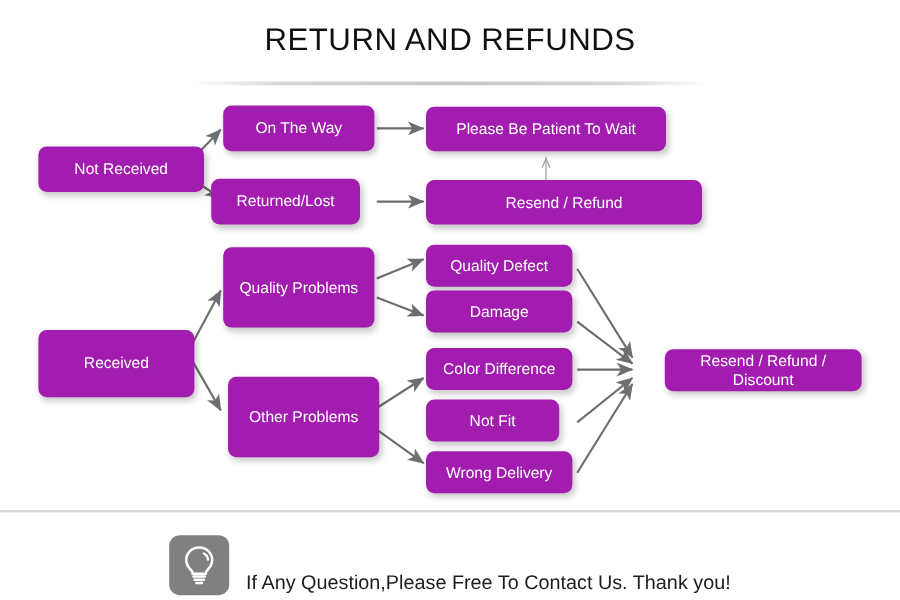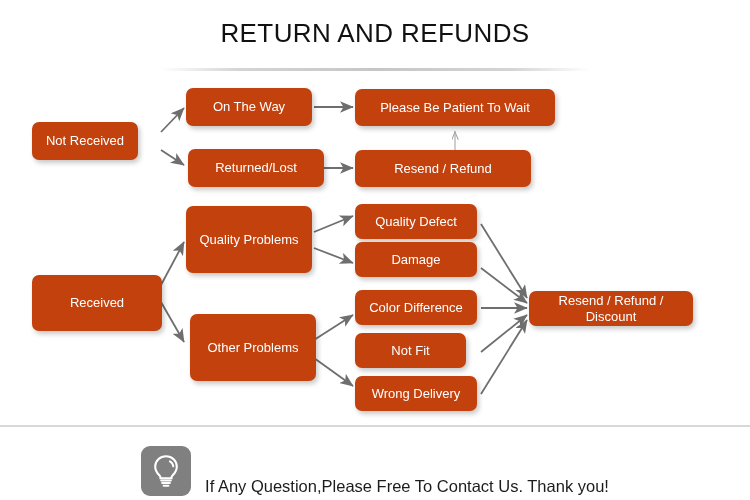--- a/index.html
+++ b/index.html
@@ -52,21 +52,21 @@
   .flow-svg {
     position: absolute;
     left: 0;
     top: 0;
     width: 750px;
     height: 500px;
   }
 
   .node {
     position: absolute;
-    background: #c2410c;
+    background: #a21caf;
     color: #ffffff;
     border-radius: 7px;
     box-shadow: 2px 3px 5px rgba(0,0,0,0.22);
     display: flex;
     align-items: center;
     justify-content: center;
     font-size: 13px;
     font-weight: 400;
     text-align: center;
     line-height: 1.2;
@@ -155,47 +155,47 @@
       <path d="M481,308 L527,308"></path>
       <path d="M481,352 L527,315"></path>
       <path d="M481,394 L527,320"></path>
     </g>
 
     <g stroke="#a6a6a6" stroke-width="1.1" fill="none" marker-end="url(#ah-thin)">
       <path d="M455,152 L455,131"></path>
     </g>
   </svg>
 
-  <div class="node" style="left:32px;  top:122px; width:106px; height:38px;">Not Received</div>
+  <div class="node" style="left:32px;  top:122px; width:138px; height:38px;">Not Received</div>
 
   <div class="node" style="left:186px; top:88px;  width:126px; height:38px;">On The Way</div>
 
-  <div class="node" style="left:188px; top:149px; width:136px; height:38px;">Returned/Lost</div>
+  <div class="node" style="left:176px; top:149px; width:124px; height:38px;">Returned/Lost</div>
 
   <div class="node" style="left:355px; top:89px;  width:200px; height:37px;">Please Be Patient To Wait</div>
 
-  <div class="node" style="left:355px; top:150px; width:176px; height:37px;">Resend / Refund</div>
+  <div class="node" style="left:355px; top:150px; width:230px; height:37px;">Resend / Refund</div>
 
   <div class="node" style="left:32px;  top:275px; width:130px; height:56px;">Received</div>
 
   <div class="node" style="left:186px; top:206px; width:126px; height:67px;">Quality Problems</div>
 
   <div class="node" style="left:190px; top:314px; width:126px; height:67px;text-align:center;">Other Problems</div>
 
   <div class="node" style="left:355px; top:204px; width:122px; height:35px;">Quality Defect</div>
 
   <div class="node" style="left:355px; top:242px; width:122px; height:35px;">Damage</div>
 
   <div class="node" style="left:355px; top:290px; width:122px; height:35px;">Color Difference</div>
 
   <div class="node" style="left:355px; top:333px; width:111px; height:35px;">Not Fit</div>
 
   <div class="node" style="left:355px; top:376px; width:122px; height:35px;">Wrong Delivery</div>
 
-  <div class="node" style="left:529px; top:291px; width:164px; height:35px;">Resend / Refund / Discount</div>
+  <div class="node" style="left:554px; top:291px; width:164px; height:35px;">Resend / Refund / Discount</div>
 
   <div class="footer-rule"></div>
   <div class="footer">
     <div class="bulb-badge">
       <svg width="34" height="36" viewBox="0 0 34 36" xmlns="http://www.w3.org/2000/svg">
         <path d="M17 3.2c-6.0 0-10.8 4.6-10.8 10.3 0 3.6 1.9 6.5 3.9 8.5 0.9 0.9 1.4 1.8 1.4 2.6v0.6h11v-0.6c0-0.8 0.5-1.7 1.4-2.6 2.0-2.0 3.9-4.9 3.9-8.5C27.8 7.8 23.0 3.2 17 3.2z" fill="none" stroke="#ffffff" stroke-width="2.1"></path>
         <path d="M20.9 8.3c1.9 1.0 3.2 2.9 3.4 5.0" fill="none" stroke="#ffffff" stroke-width="2.0" stroke-linecap="round"></path>
         <line x1="12.2" y1="27.4" x2="21.8" y2="27.4" stroke="#ffffff" stroke-width="2.0" stroke-linecap="round"></line>
         <line x1="13.1" y1="30.1" x2="20.9" y2="30.1" stroke="#ffffff" stroke-width="2.0" stroke-linecap="round"></line>
         <line x1="14.6" y1="32.8" x2="19.4" y2="32.8" stroke="#ffffff" stroke-width="2.0" stroke-linecap="round"></line>

